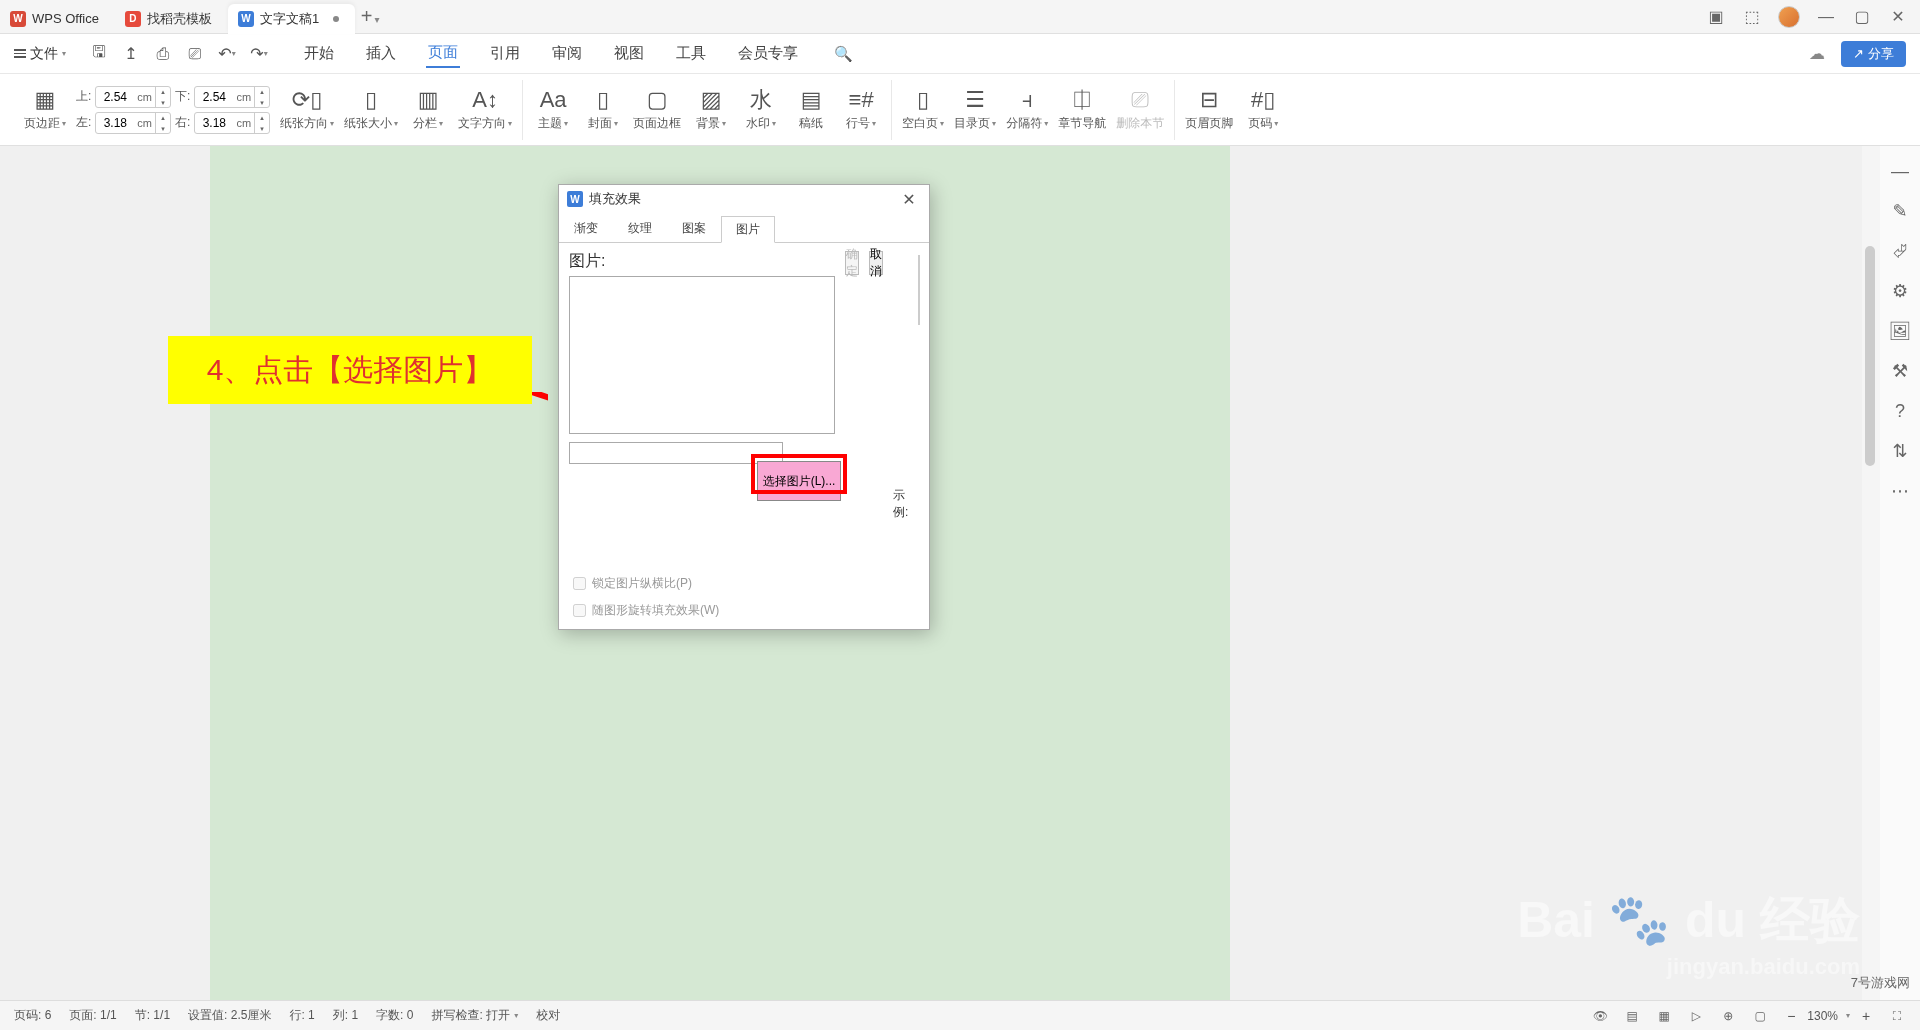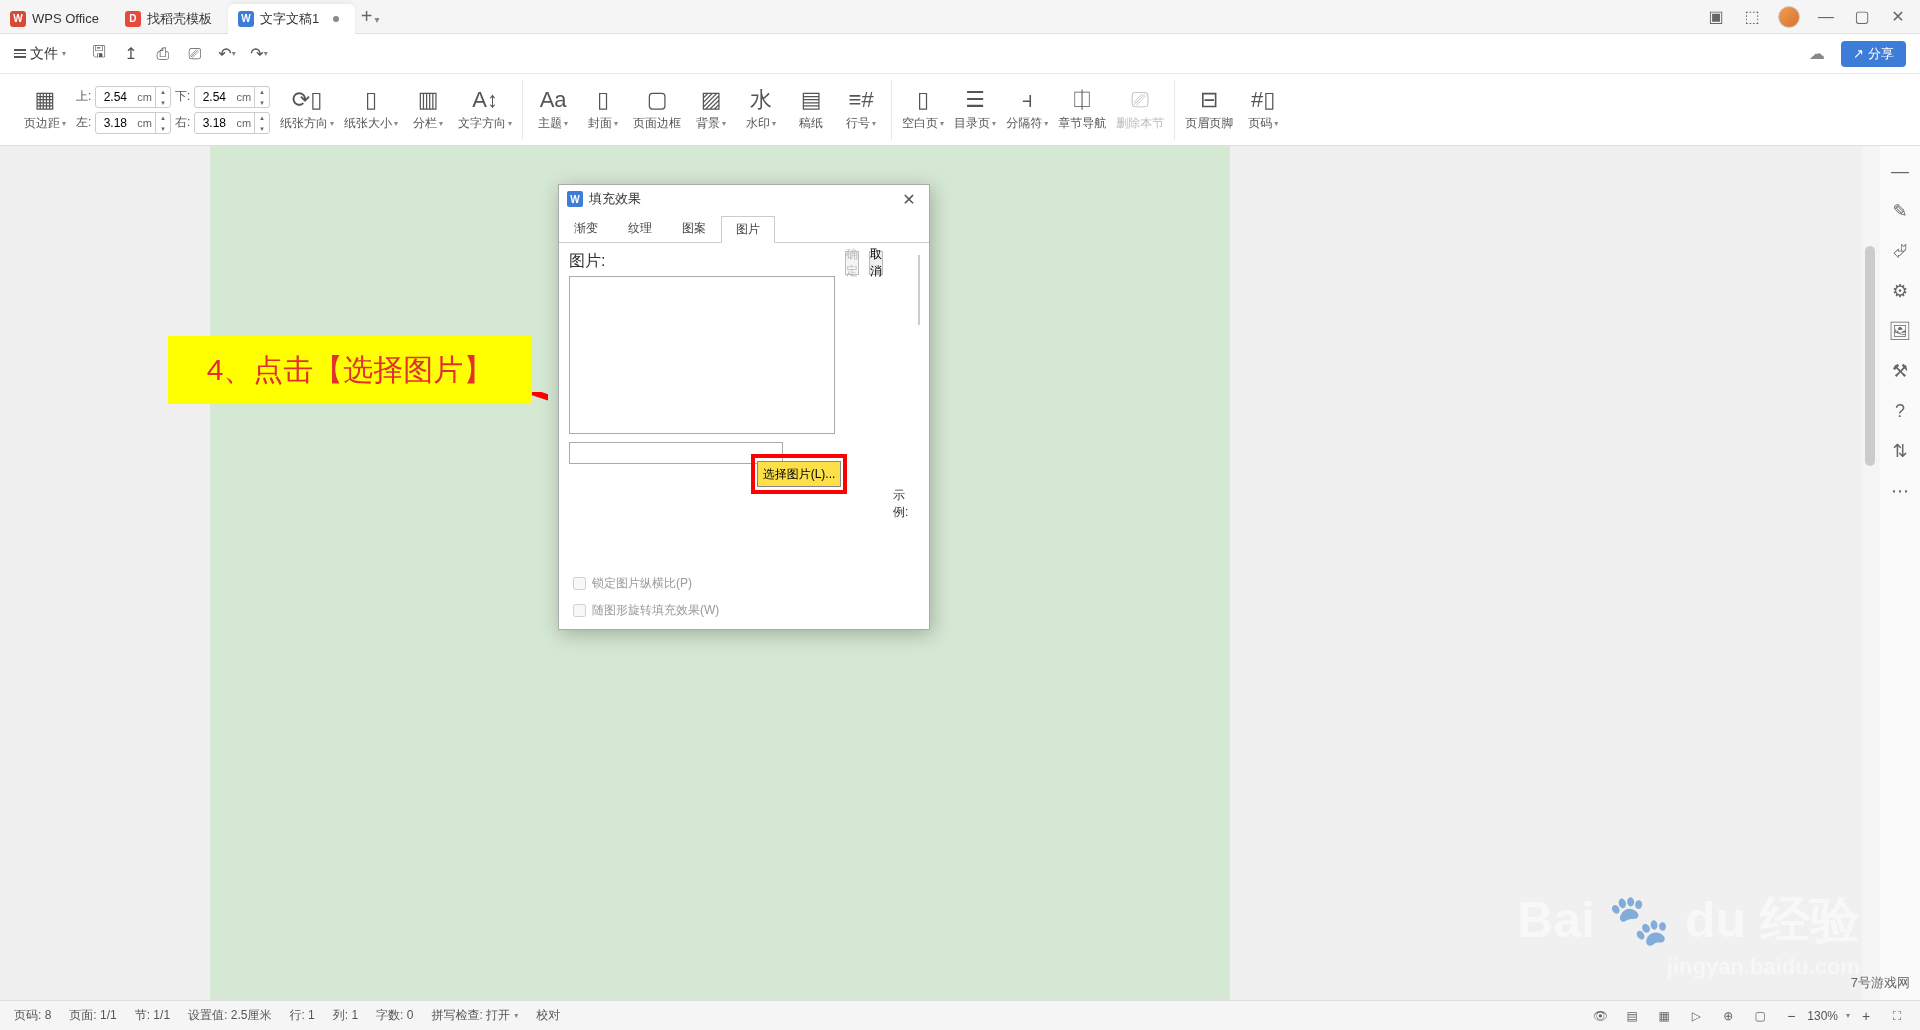--- a/index.html
+++ b/index.html
@@ -74,21 +74,21 @@
 .dlg-close { margin-left: auto; width: 24px; height: 24px; display: flex; align-items: center; justify-content: center; cursor: pointer; color: #555; font-size: 16px; }
 .dlg-tabs { display: flex; height: 28px; border-bottom: 1px solid #ccc; margin-top: 2px; }
 .dlg-tab { padding: 0 14px; font-size: 12px; color: #444; display: flex; align-items: center; border: 1px solid transparent; cursor: pointer; }
 .dlg-tab.active { border: 1px solid #ccc; border-bottom: 1px solid #fff; background: #fff; position: relative; top: 1px; }
 .dlg-body { flex: 1; display: flex; padding: 8px 10px 10px; gap: 10px; position: relative; }
 .dlg-left { width: 266px; display: flex; flex-direction: column; }
 .dlg-right { width: 72px; display: flex; flex-direction: row; gap: 10px; }
 .lbl { font-size: 16px; color: #333; margin-bottom: 4px; }
 .preview-box { width: 266px; height: 158px; border: 1px solid #aaa; background: #fff; }
 .name-box { width: 214px; height: 22px; border: 1px solid #aaa; margin-top: 8px; }
-.select-btn { position: absolute; left: 198px; top: 218px; width: 84px; height: 26px; border: 1px solid #888; background: #fde047; font-size: 12px; cursor: pointer; display: flex; align-items: center; justify-content: center; }
+.select-btn { position: absolute; left: 198px; top: 218px; width: 84px; height: 40px; border: 1px solid #888; background: #f9a8d4; font-size: 12px; cursor: pointer; display: flex; align-items: center; justify-content: center; }
 .select-btn-hi { position: absolute; border: 4px solid red; left: 192px; top: 211px; width: 96px; height: 40px; pointer-events: none; }
 .dlg-btn { width: 68px; height: 24px; border: 1px solid #bbb; background: #efefef; font-size: 12px; display: flex; align-items: center; justify-content: center; cursor: pointer; }
 .dlg-btn.disabled { color: #aaa; background: #f5f5f5; }
 .example-lbl { font-size: 12px; color: #333; margin-top: 236px; }
 .example-box { width: 70px; height: 70px; border: 1px solid #ccc; background: #eee; margin-top: 4px; }
 .dlg-checks { padding: 6px 14px 10px; display: flex; flex-direction: column; gap: 10px; }
 .chk { font-size: 12px; color: #999; display: flex; align-items: center; gap: 6px; }
 .chk input { width: 13px; height: 13px; }
 
 
@@ -144,20 +144,31 @@
     <span>文件</span>
       <span class="dd">▾</span>
   </div>
   <div class="qat">
     <span class="qicon">🖫</span>
     <span class="qicon">↥</span>
     <span class="qicon">⎙</span>
     <span class="qicon">⎚</span>
     <span class="qicon">↶<span class="dd">▾</span></span>
     <span class="qicon">↷<span class="dd">▾</span></span>
+  </div>
+  <div class="menus">
+    <span class="mi">开始</span>
+    <span class="mi">插入</span>
+    <span class="mi active">页面</span>
+    <span class="mi">引用</span>
+    <span class="mi">审阅</span>
+    <span class="mi">视图</span>
+    <span class="mi">工具</span>
+    <span class="mi">会员专享</span>
+    <span class="qicon" style="margin-left:6px;">🔍</span>
   </div>
   <div class="menubar-right">
     <span class="cloud-icon">☁</span>
     <div class="share-btn">
         <span>↗</span>
         <span>分享</span>
       </div>
   </div>
 </div>
 
@@ -415,21 +426,21 @@
   </div>
 </div>
 
 <div class="watermark">
   <div><span>Bai</span> 🐾 <span>du</span> <span>经验</span></div>
   <div class="sub">jingyan.baidu.com</div>
 </div>
 <div class="site-logo">7号游戏网</div>
 
 <div class="statusbar">
-  <span class="sitem">页码: 8</span>
+  <span class="sitem">页码: 6</span>
   <span class="sitem">页面: 1/1</span>
   <span class="sitem">节: 1/1</span>
   <span class="sitem">设置值: 2.5厘米</span>
   <span class="sitem">行: 1</span>
   <span class="sitem">列: 1</span>
   <span class="sitem">字数: 0</span>
   <span class="sitem">
       <span>拼写检查: 打开</span> 
       <span class="dd">▾</span>
     </span>

